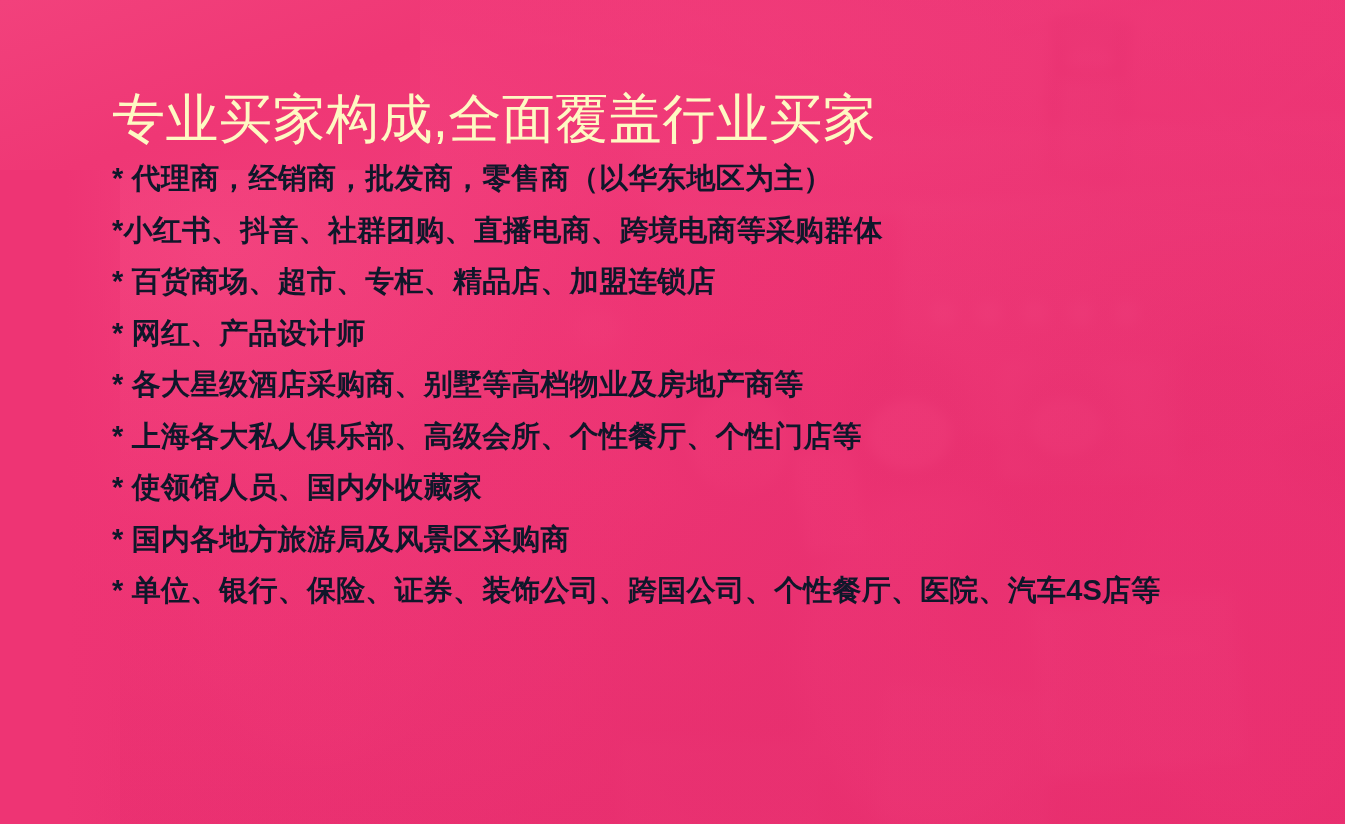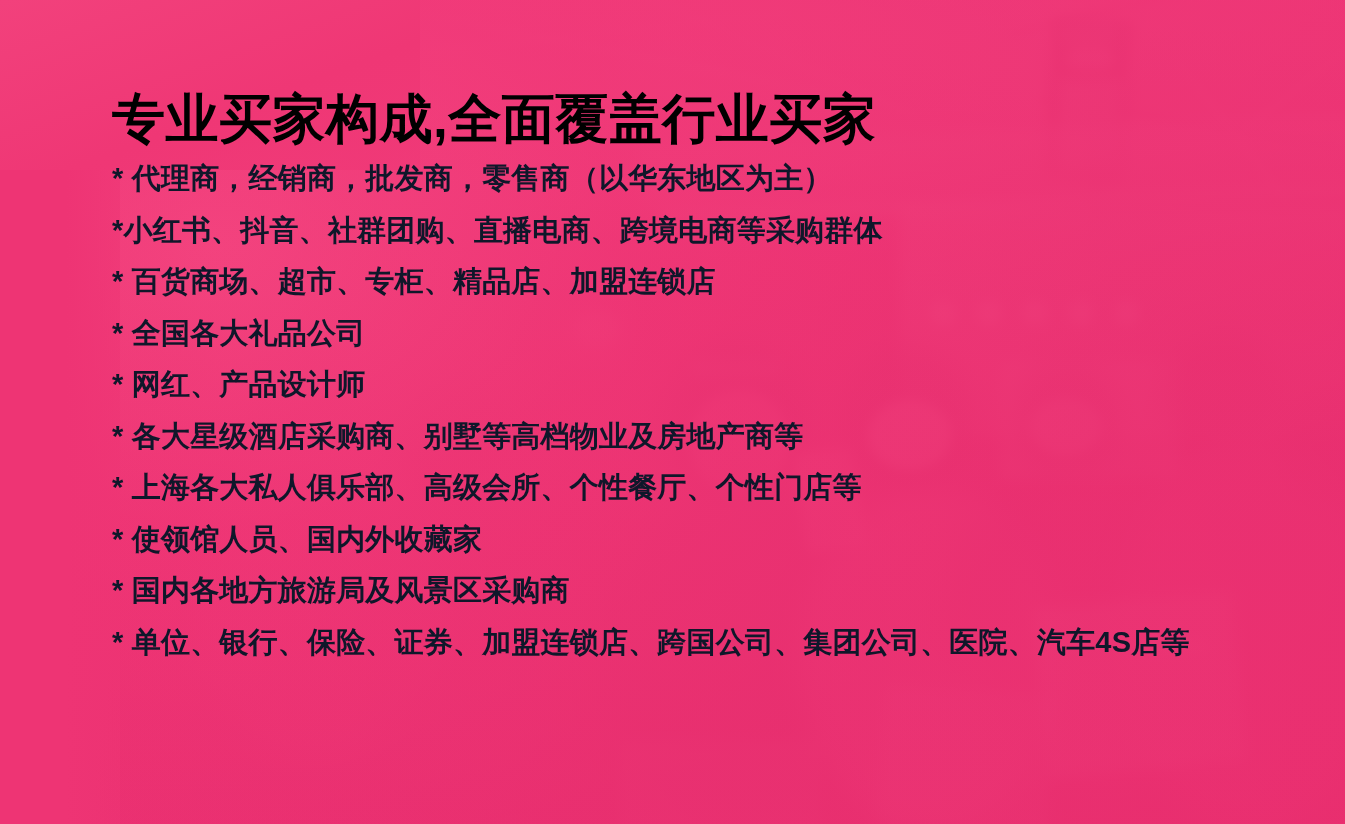--- a/index.html
+++ b/index.html
@@ -79,22 +79,22 @@
   #content {
     position: absolute;
     inset: 0;
   }
   #title {
     position: absolute;
     left: 112px;
     top: 50px;
     font-size: 53px;
     line-height: 66px;
-    font-weight: 700;
-    color: #000000;
+    font-weight: 400;
+    color: #fef9c3;
     letter-spacing: 0.5px;
     white-space: nowrap;
   }
   #bullets {
     position: absolute;
     left: 112px;
     top: 153px;
     width: 1150px;
   }
   .bullet {
@@ -194,23 +194,22 @@
   <div id="topflat"></div>
 
   <div id="content">
 
     <h1 id="title">专业买家构成,全面覆盖行业买家</h1>
 
     <div id="bullets">
       <div class="bullet">* 代理商，经销商，批发商，零售商（以华东地区为主）</div>
       <div class="bullet">*小红书、抖音、社群团购、直播电商、跨境电商等采购群体</div>
       <div class="bullet">* 百货商场、超市、专柜、精品店、加盟连锁店</div>
-      <div class="bullet">* 全国各大礼品公司</div>
       <div class="bullet">* 网红、产品设计师</div>
       <div class="bullet">* 各大星级酒店采购商、别墅等高档物业及房地产商等</div>
       <div class="bullet">* 上海各大私人俱乐部、高级会所、个性餐厅、个性门店等</div>
       <div class="bullet">* 使领馆人员、国内外收藏家</div>
       <div class="bullet">* 国内各地方旅游局及风景区采购商</div>
-      <div class="bullet">* 单位、银行、保险、证券、加盟连锁店、跨国公司、集团公司、医院、汽车4S店等</div>
+      <div class="bullet">* 单位、银行、保险、证券、装饰公司、跨国公司、个性餐厅、医院、汽车4S店等</div>
     </div>
   </div>
 
 </div>
 
 </body></html>

